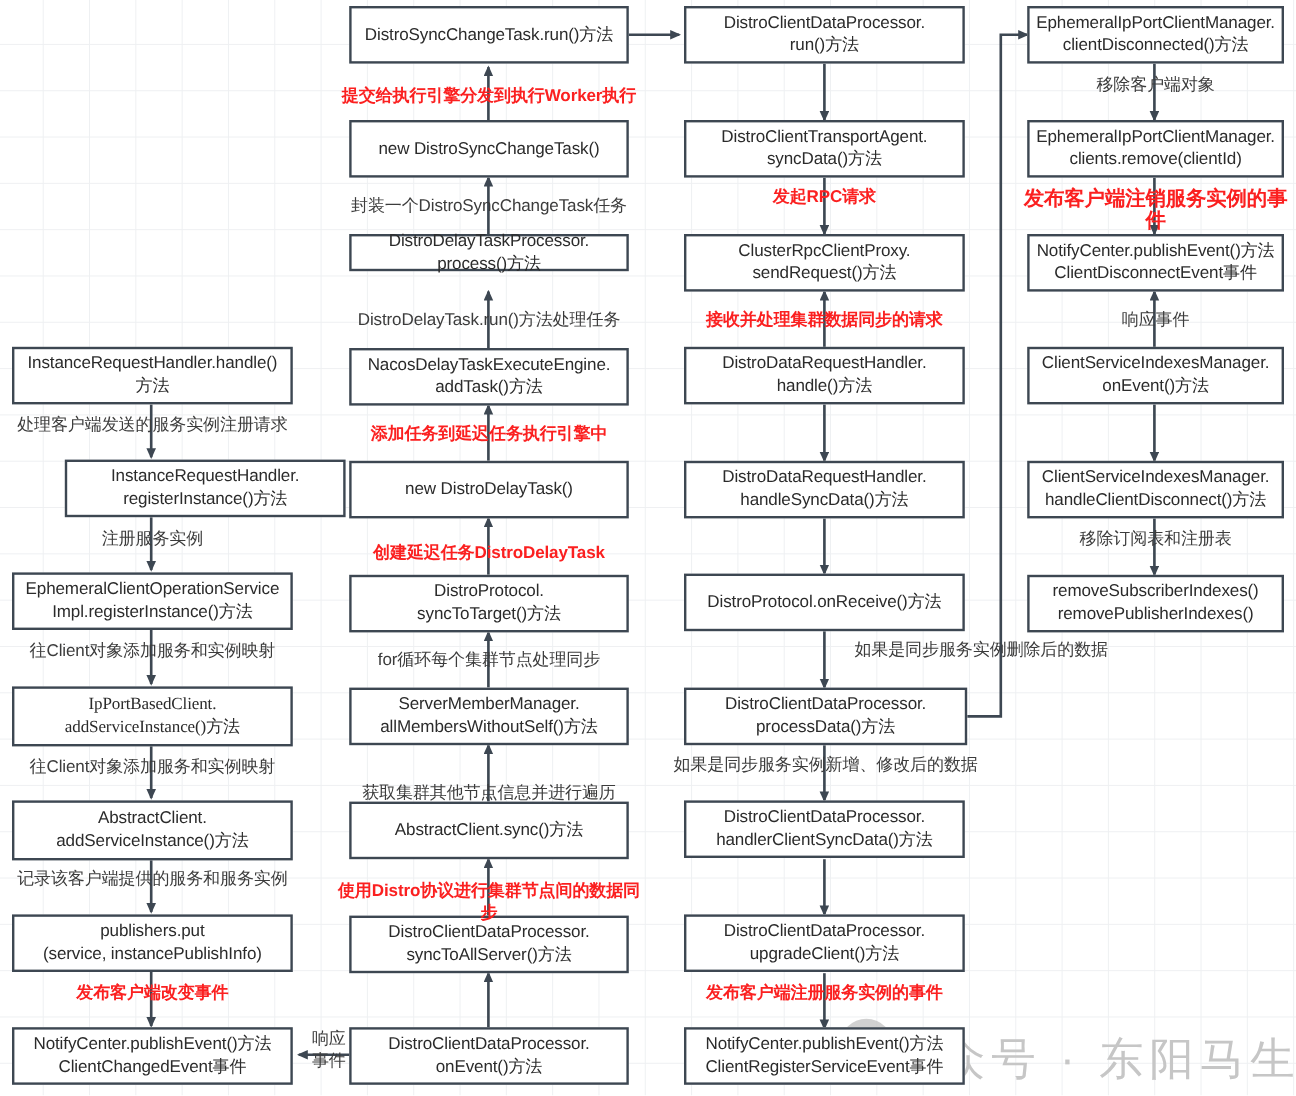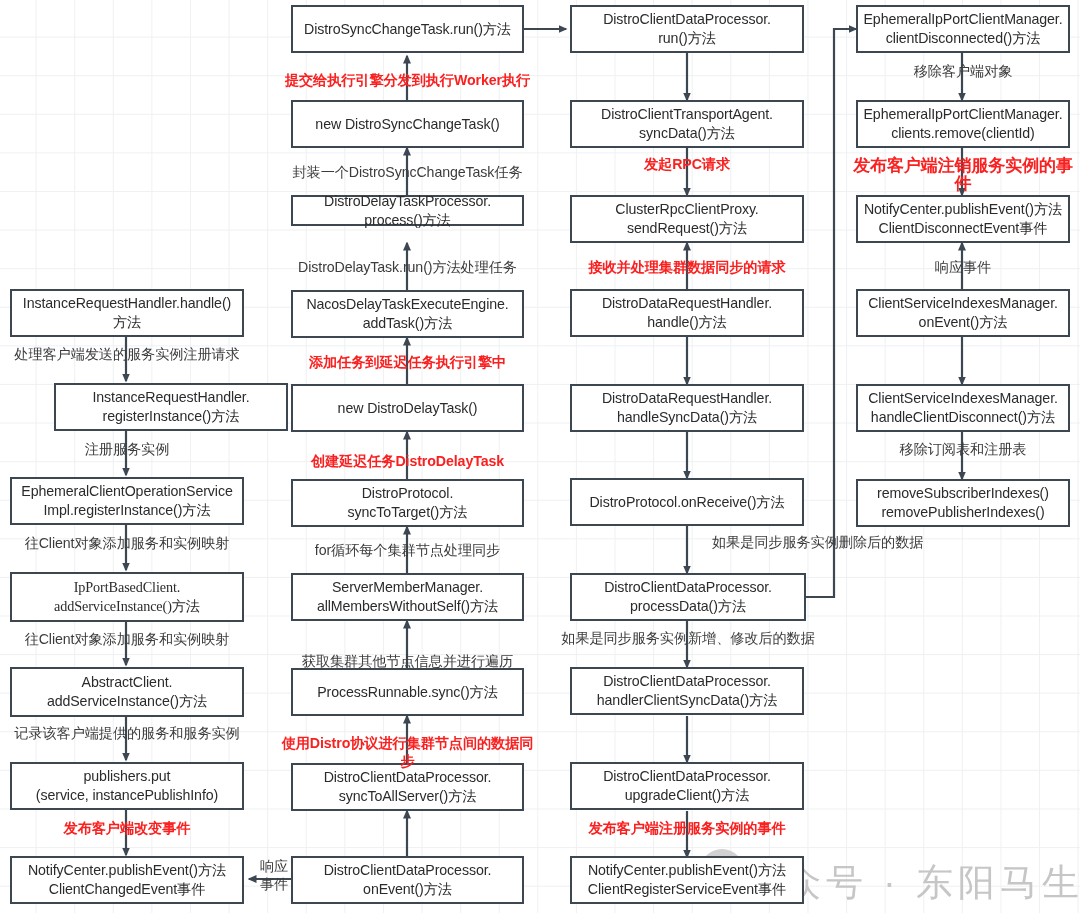--- a/index.html
+++ b/index.html
@@ -176,21 +176,21 @@
   <div class="edge-label red" style="left:283px;top:452px;width:249px;">创建延迟任务DistroDelayTask</div>
 
   <div class="node" style="left:291px;top:479px;width:233px;height:48px;">DistroProtocol.
 syncToTarget()方法</div>
   <div class="edge-label" style="left:283px;top:541px;width:249px;">for循环每个集群节点处理同步</div>
 
   <div class="node" style="left:291px;top:573px;width:233px;height:48px;">ServerMemberManager.
 allMembersWithoutSelf()方法</div>
   <div class="edge-label" style="left:283px;top:652px;width:249px;">获取集群其他节点信息并进行遍历</div>
 
-  <div class="node" style="left:291px;top:668px;width:233px;height:48px;">ProcessRunnable.sync()方法</div>
+  <div class="node" style="left:291px;top:668px;width:233px;height:48px;">AbstractClient.sync()方法</div>
   <div class="edge-label red" style="left:277px;top:734px;width:261px;">使用Distro协议进行集群节点间的数据同步</div>
 
   <div class="node" style="left:291px;top:763px;width:233px;height:48px;">DistroClientDataProcessor.
 syncToAllServer()方法</div>
 
   <div class="node" style="left:291px;top:856px;width:233px;height:48px;">DistroClientDataProcessor.
 onEvent()方法</div>
 
   <div class="node" style="left:570px;top:5px;width:234px;height:48px;">DistroClientDataProcessor.
 run()方法</div>

